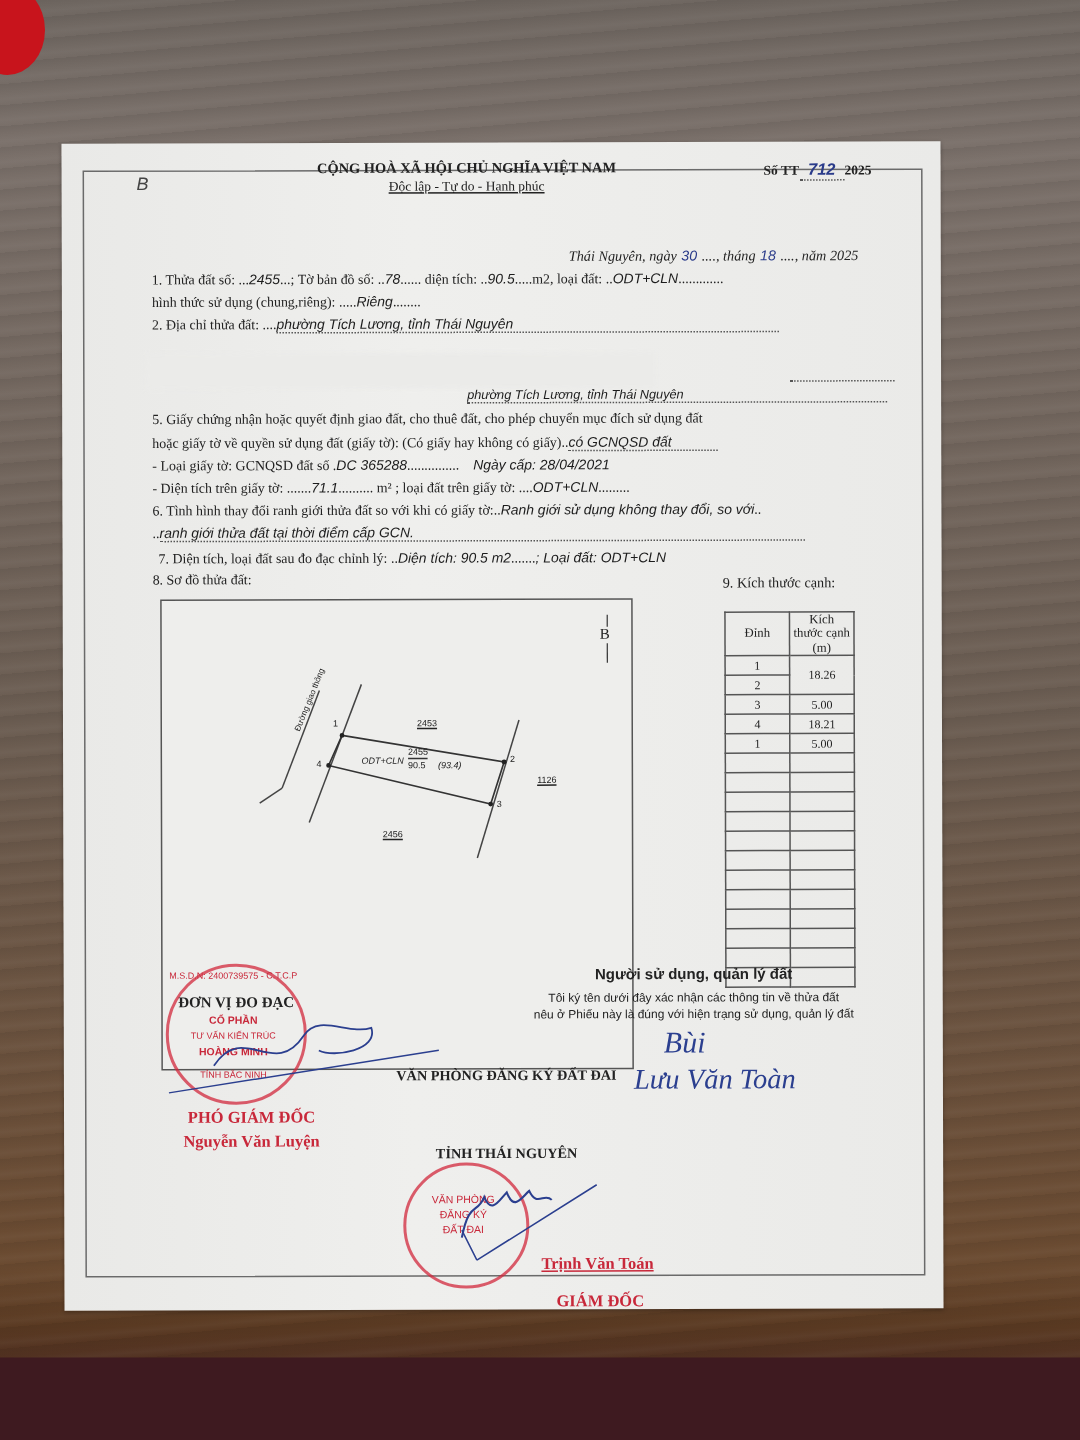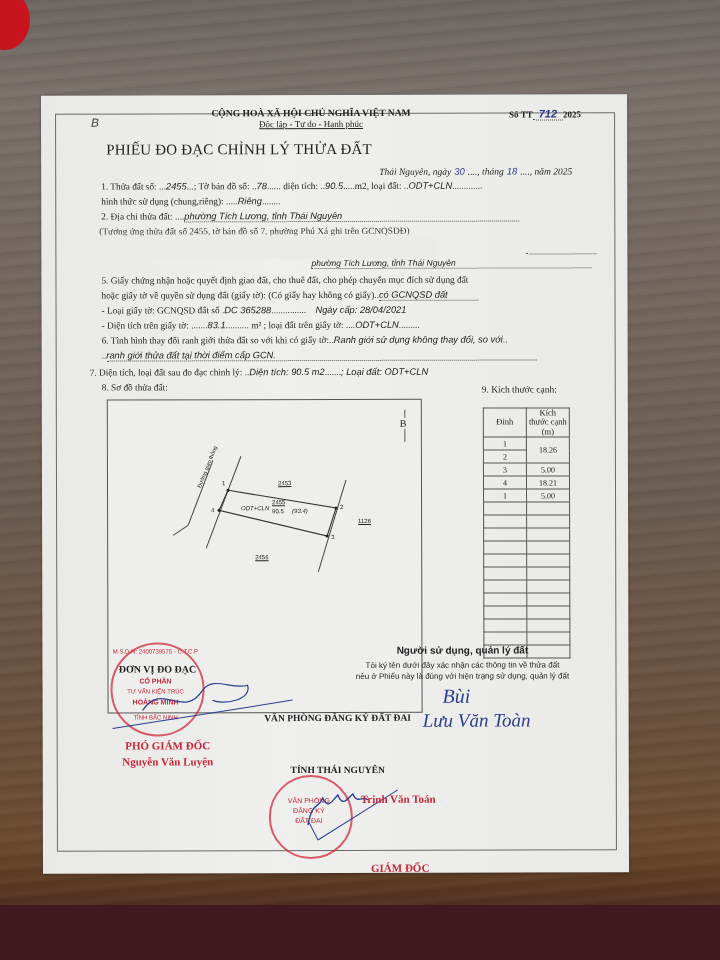--- a/index.html
+++ b/index.html
@@ -47,62 +47,60 @@
   <div class="frame"></div>
 
   <div class="txt hand" style="left:50px;top:20px;font-size:12px;color:#444;">B</div>
 
   <div class="txt b center" style="left:150px;top:12px;width:240px;font-size:9.6px;">CỘNG HOÀ XÃ HỘI CHỦ NGHĨA VIỆT NAM</div>
   <div class="txt center" style="left:150px;top:24px;width:240px;font-size:9px;text-decoration:underline;">Độc lập - Tự do - Hạnh phúc</div>
   <div class="txt b" style="left:468px;top:13px;font-size:9px;">
     <span>Số TT</span><span class="dots hand" style="padding:0 6px;color:#2a3b8a;font-size:11px;">712</span><span>2025</span>
   </div>
 
-  <div class="txt title" style="left:65px;top:46px;">PHIẾU ĐO ĐẠC CHỈNH LÝ THỬA ĐẤT</div>
 
   <div class="txt" style="left:338px;top:71px;font-style:italic;font-size:9.5px;">
     <span>Thái Nguyên, ngày</span><span class="hand" style="color:#2a3b8a;padding:0 3px;">30</span>...., <span>tháng</span><span class="hand" style="color:#2a3b8a;padding:0 3px;">18</span>...., <span>năm 2025</span>
   </div>
 
   <div class="txt" style="left:60px;top:86px;">
     <span>1. Thửa đất số:</span> ...<span class="hand">2455</span>...<span>; Tờ bản đồ số:</span> ..<span class="hand">78</span>...... <span>diện tích:</span> ..<span class="hand">90.5</span>.....<span>m2, loại đất:</span> ..<span class="hand">ODT+CLN</span>.............
   </div>
   <div class="txt" style="left:60px;top:101px;">
     <span>hình thức sử dụng (chung,riêng):</span> .....<span class="hand">Riêng</span>........
   </div>
 
   <div class="txt" style="left:60px;top:116px;">
     <span>2. Địa chỉ thửa đất:</span> ....<span class="hand dots" style="display:inline-block;width:335px;">phường Tích Lương, tỉnh Thái Nguyên</span>
   </div>
-  <div class="txt" style="left:58px;top:131px;color:#333;">(Tương ứng thửa đất số 2455, tờ bản đồ số 7, phường Phú Xá ghi trên GCNQSDĐ)</div>
   <div class="blurbar" style="left:56px;top:140px;width:340px;height:24px;"></div>
   <div class="txt dots" style="left:485px;top:150px;width:70px;height:9px;"></div>
   <div class="txt" style="left:270px;top:163px;width:285px;color:#555;font-size:8.5px;">
     <span class="hand dots" style="display:inline-block;width:280px;text-align:left;padding-left:0;">phường Tích Lương, tỉnh Thái Nguyên</span>
   </div>
 
   <div class="txt" style="left:60px;top:180px;">5. Giấy chứng nhận hoặc quyết định giao đất, cho thuê đất, cho phép chuyển mục đích sử dụng đất</div>
   <div class="txt" style="left:60px;top:195px;">
     <span>hoặc giấy tờ về quyền sử dụng đất (giấy tờ): (Có giấy hay không có giấy)..</span><span class="hand dots" style="display:inline-block;width:100px;">có GCNQSD đất</span>
   </div>
   <div class="txt" style="left:60px;top:210px;">
     <span>- Loại giấy tờ: GCNQSD đất số</span> .<span class="hand">DC 365288</span>...............&nbsp;&nbsp;&nbsp;&nbsp;<span class="hand">Ngày cấp: 28/04/2021</span>
   </div>
   <div class="txt" style="left:60px;top:225px;">
-    <span>- Diện tích trên giấy tờ:</span> .......<span class="hand">83.1</span>.......... <span>m² ; loại đất trên giấy tờ:</span> ....<span class="hand">ODT+CLN</span>.........
+    <span>- Diện tích trên giấy tờ:</span> .......<span class="hand">71.1</span>.......... <span>m² ; loại đất trên giấy tờ:</span> ....<span class="hand">ODT+CLN</span>.........
   </div>
 
   <div class="txt" style="left:60px;top:240px;">
     <span>6. Tình hình thay đổi ranh giới thửa đất so với khi có giấy tờ:</span>..<span class="hand">Ranh giới sử dụng không thay đổi, so với</span>..
   </div>
   <div class="txt" style="left:60px;top:255px;">
     ..<span class="hand dots" style="display:inline-block;width:430px;">ranh giới thửa đất tại thời điểm cấp GCN.</span>
   </div>
 
-  <div class="txt" style="left:48px;top:272px;">
+  <div class="txt" style="left:64px;top:272px;">
     <span>7. Diện tích, loại đất sau đo đạc chỉnh lý:</span> ..<span class="hand">Diện tích: 90.5 m2</span>.......<span class="hand">; Loại đất: ODT+CLN</span>
   </div>
 
   <div class="txt" style="left:60px;top:287px;">8. Sơ đồ thửa đất:</div>
   <div class="txt" style="left:440px;top:290px;font-size:9.5px;">9. Kích thước cạnh:</div>
 
   <div class="diagram">
     <svg width="313" height="312" viewBox="0 0 313 312">
 
       <line x1="354" y1="0" x2="354" y2="0" stroke="none"></line>
@@ -235,14 +233,14 @@
   <div class="txt b center" style="left:205px;top:670px;width:180px;font-size:9.5px;">TỈNH THÁI NGUYÊN</div>
   <div class="stamp" style="left:226px;top:680px;width:80px;height:80px;"></div>
   <div class="txt red sans center" style="left:226px;top:702px;width:80px;font-size:7px;">VĂN PHÒNG</div>
   <div class="txt red sans center" style="left:226px;top:712px;width:80px;font-size:7px;">ĐĂNG KÝ</div>
   <div class="txt red sans center" style="left:226px;top:722px;width:80px;font-size:7px;">ĐẤT ĐAI</div>
   <svg style="position:absolute;left:235px;top:685px;" width="130" height="70">
     <path d="M30 45 C35 20,40 30,45 18 C50 30,55 20,60 15 C65 28,70 18,75 14 C80 25,85 15,90 20" stroke="#2b3f8f" stroke-width="1.4" fill="none"></path>
     <path d="M40 60 L30 40 M40 60 L120 10" stroke="#2b3f8f" stroke-width="1" fill="none"></path>
   </svg>
   <div class="txt b red" style="left:328px;top:767px;font-size:11px;">GIÁM ĐỐC</div>
-  <div class="txt b red" style="left:318px;top:698px;font-size:11px;">Trịnh Văn Toán</div>
+  <div class="txt b red" style="left:318px;top:742px;font-size:11px;text-decoration:underline;">Trịnh Văn Toán</div>
 </div>
 
 </body></html>

